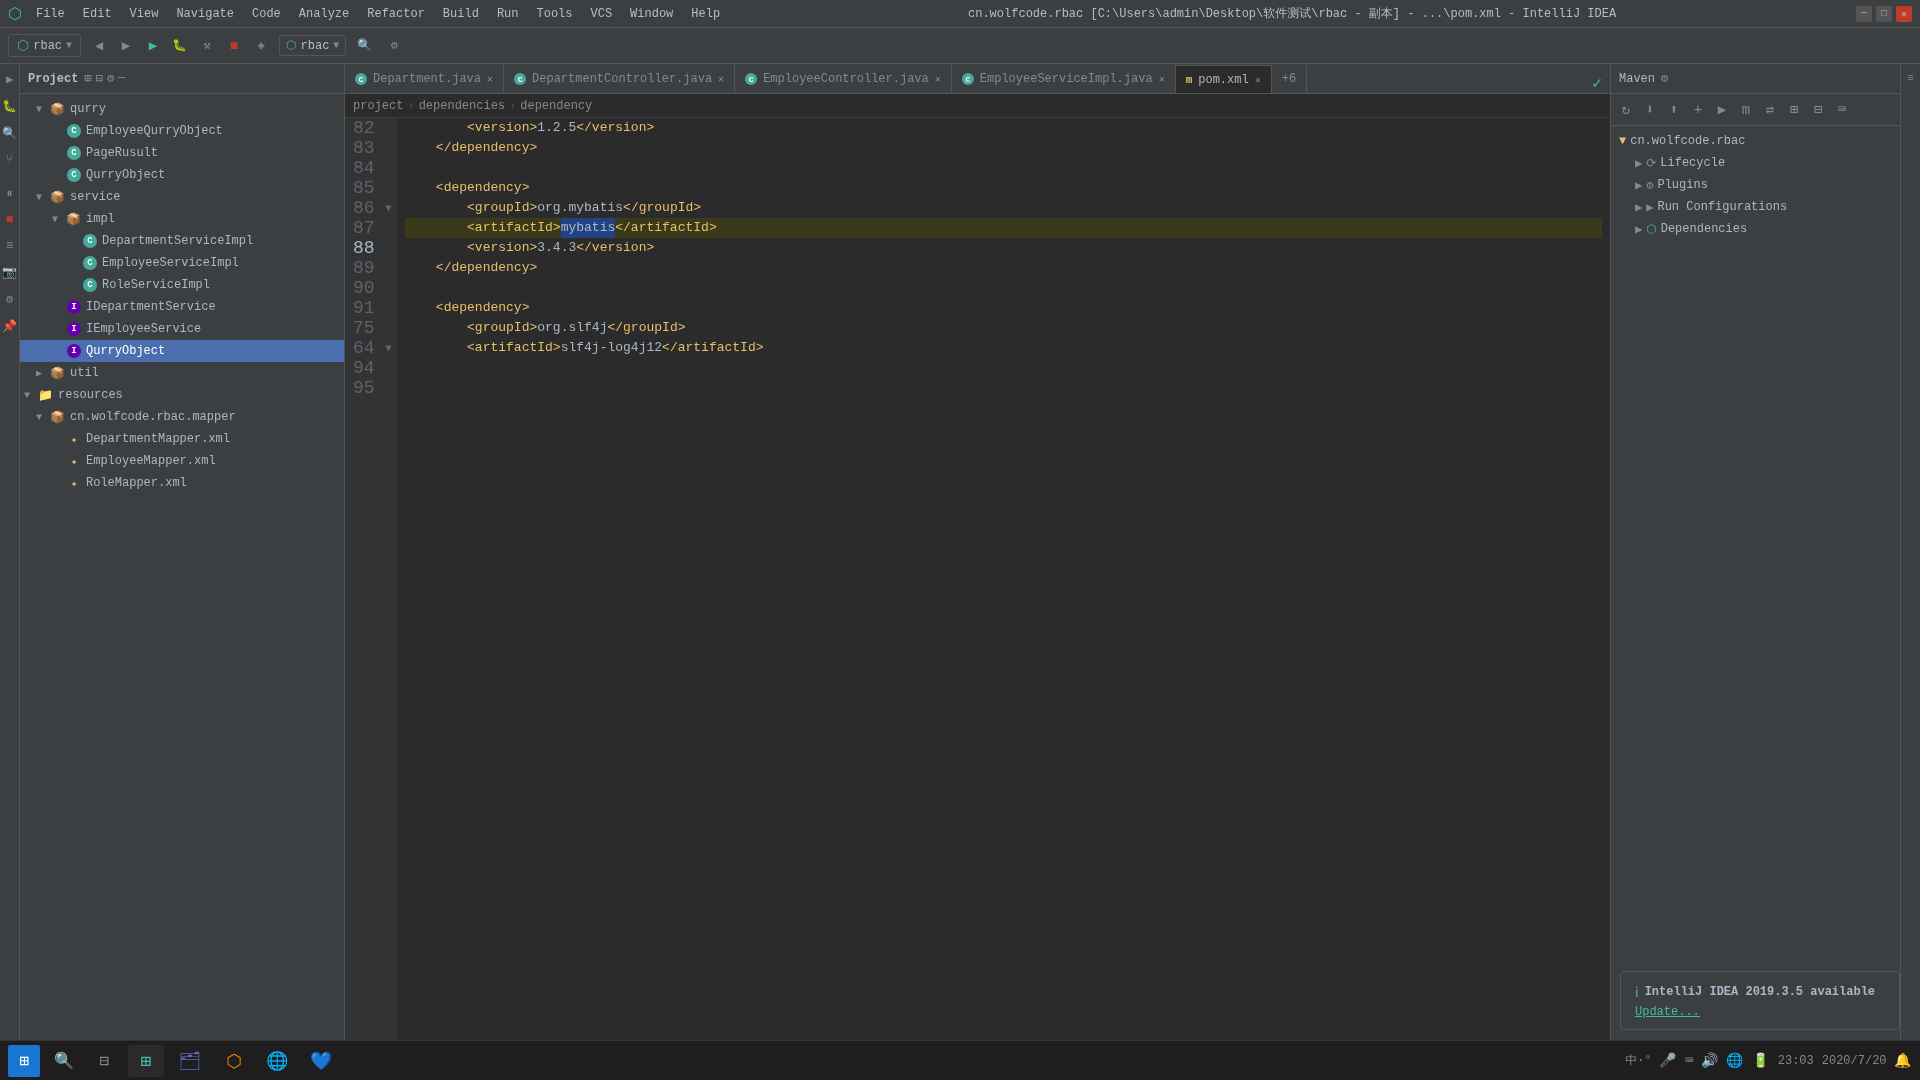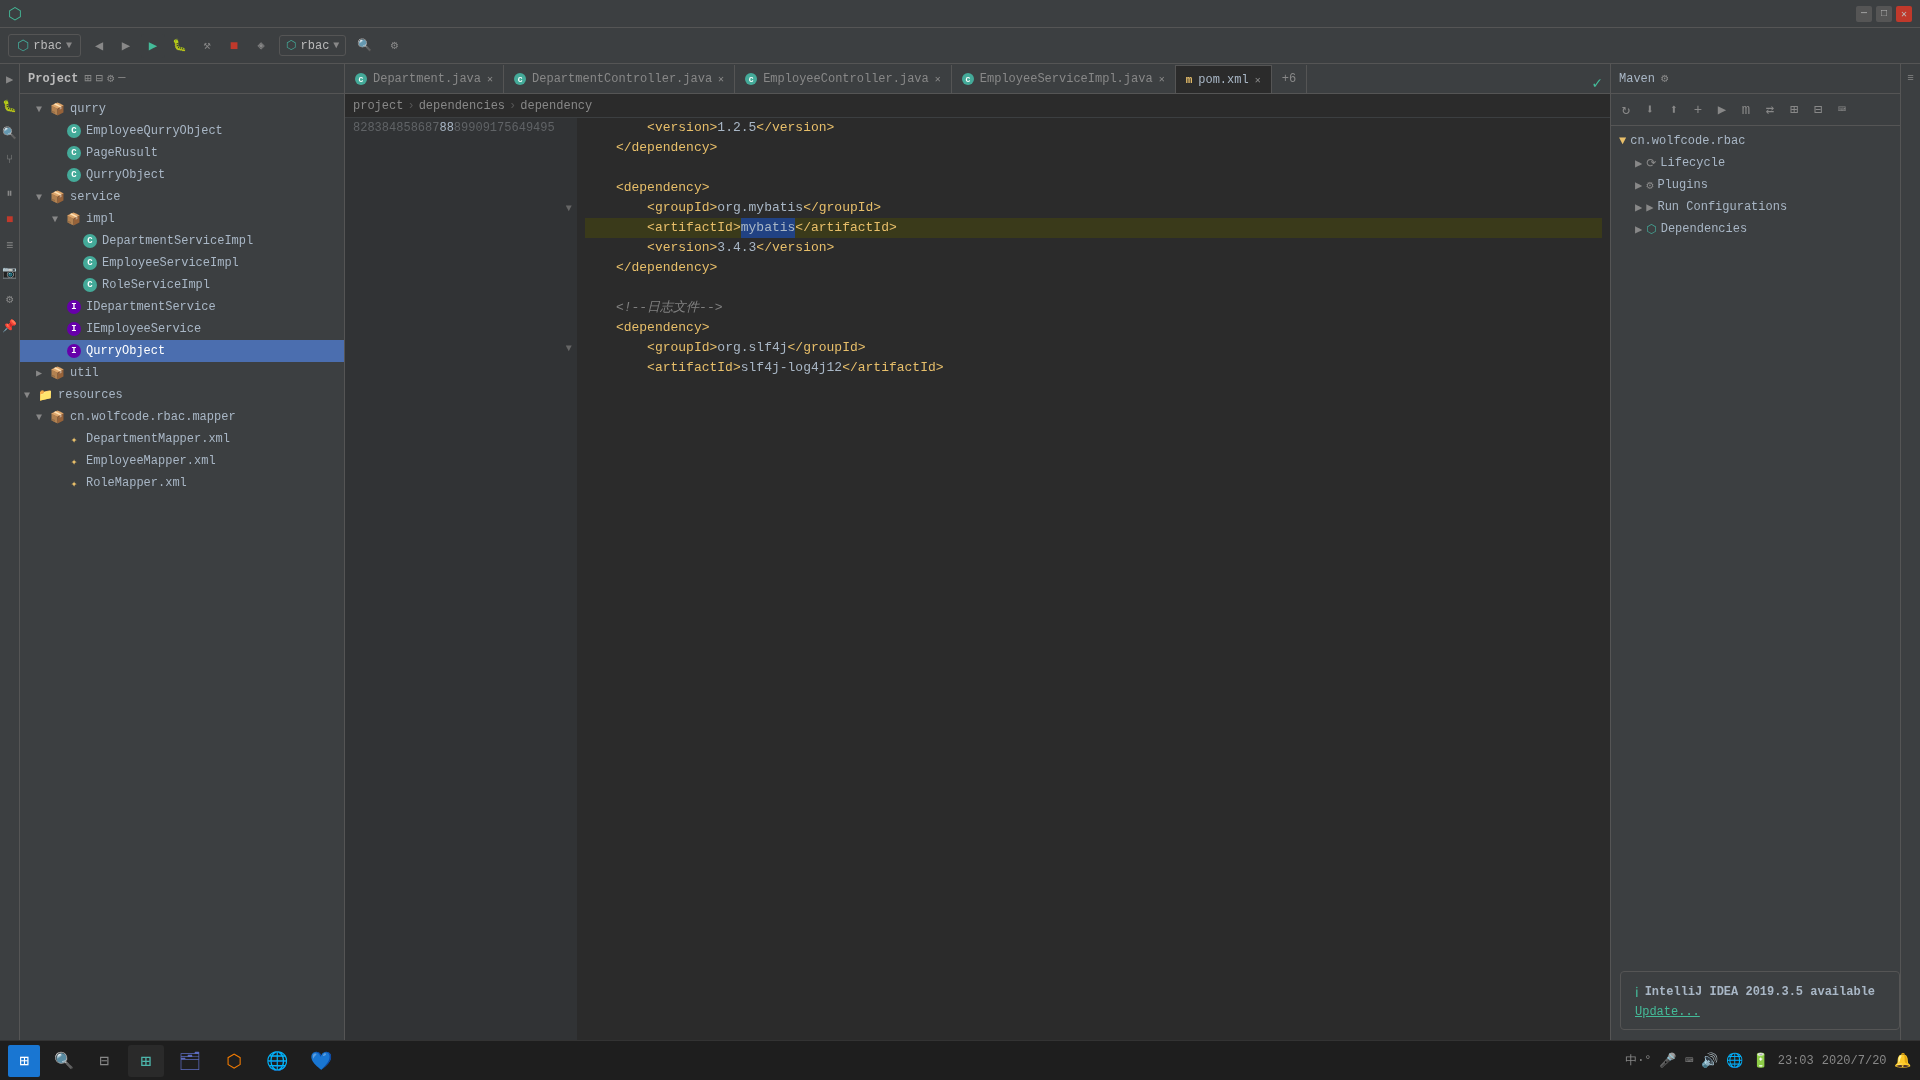--- a/index.html
+++ b/index.html
@@ -74,21 +74,37 @@
     ::-webkit-scrollbar { width: 8px; height: 8px; }
     ::-webkit-scrollbar-track { background: #2b2b2b; }
     ::-webkit-scrollbar-thumb { background: #555; border-radius: 4px; }
   </style>
 </head>
 <body>
 
 <div class="title-bar">
   <div class="title-bar-left">
     <span style="color:#4b9;font-size:16px;">⬡</span>
-  </div>
+    <div class="title-bar-menu">
+      <span class="menu-item">File</span>
+      <span class="menu-item">Edit</span>
+      <span class="menu-item">View</span>
+      <span class="menu-item">Navigate</span>
+      <span class="menu-item">Code</span>
+      <span class="menu-item">Analyze</span>
+      <span class="menu-item">Refactor</span>
+      <span class="menu-item">Build</span>
+      <span class="menu-item">Run</span>
+      <span class="menu-item">Tools</span>
+      <span class="menu-item">VCS</span>
+      <span class="menu-item">Window</span>
+      <span class="menu-item">Help</span>
+    </div>
+  </div>
+  <div class="title-bar-title">cn.wolfcode.rbac [C:\Users\admin\Desktop\软件测试\rbac - 副本] - ...\pom.xml - IntelliJ IDEA</div>
   <div class="title-bar-controls">
     <div class="title-ctrl">─</div>
     <div class="title-ctrl">□</div>
     <div class="title-ctrl" style="background:#c0392b;">✕</div>
   </div>
 </div>
 
 <div style="height:36px;background:#3c3f41;display:flex;align-items:center;padding:0 8px;gap:6px;border-bottom:1px solid #555;">
   <div style="display:flex;align-items:center;gap:4px;background:#3c3f41;border:1px solid #555;border-radius:3px;padding:2px 8px;cursor:pointer;">
     <span style="color:#4a9;font-size:14px;">⬡</span>
@@ -299,21 +315,21 @@
       <span class="breadcrumb-item">project</span>
       <span class="breadcrumb-sep">›</span>
       <span class="breadcrumb-item">dependencies</span>
       <span class="breadcrumb-sep">›</span>
       <span class="breadcrumb-item">dependency</span>
     </div>
 
     <div class="editor-content">
 
       <div style="background:#313335;padding:0;display:flex;flex-direction:column;">
-        <div style="display:flex;flex-direction:row;color:#606366;font-size:12px;line-height:20px;text-align:center;padding-right:6px;padding-left:8px;padding-top:0;user-select:none;">
+        <div style="display:flex;flex-direction:column;color:#606366;font-size:18px;line-height:20px;text-align:center;padding-right:6px;padding-left:8px;padding-top:0;user-select:none;">
           <span>82</span>
           <span>83</span>
           <span>84</span>
           <span>85</span>
           <span>86</span>
           <span>87</span>
           <span style="color:#a9b7c6;">88</span>
           <span>89</span>
           <span>90</span>
           <span>91</span>
@@ -359,23 +375,20 @@
           <span class="txt">        </span><span class="tag">&lt;artifactId&gt;</span><span class="txt sel">mybatis</span><span class="tag">&lt;/artifactId&gt;</span>
         </div>
         <div class="code-line">
           <span class="txt">        </span><span class="tag">&lt;version&gt;</span><span class="txt">3.4.3</span><span class="tag">&lt;/version&gt;</span>
         </div>
         <div class="code-line">
           <span class="txt">    </span><span class="tag">&lt;/dependency&gt;</span>
         </div>
         <div class="code-line"><span> </span></div>
         <div class="code-line">
-          <span class="txt">    </span><span class="cm">&lt;!--日志文件--&gt;</span>
-        </div>
-        <div class="code-line">
           <span class="txt">    </span><span class="tag">&lt;dependency&gt;</span>
         </div>
         <div class="code-line">
           <span class="txt">        </span><span class="tag">&lt;groupId&gt;</span><span class="txt">org.slf4j</span><span class="tag">&lt;/groupId&gt;</span>
         </div>
         <div class="code-line">
           <span class="txt">        </span><span class="tag">&lt;artifactId&gt;</span><span class="txt">slf4j-log4j12</span><span class="tag">&lt;/artifactId&gt;</span>
         </div>
       </div>
     </div>

